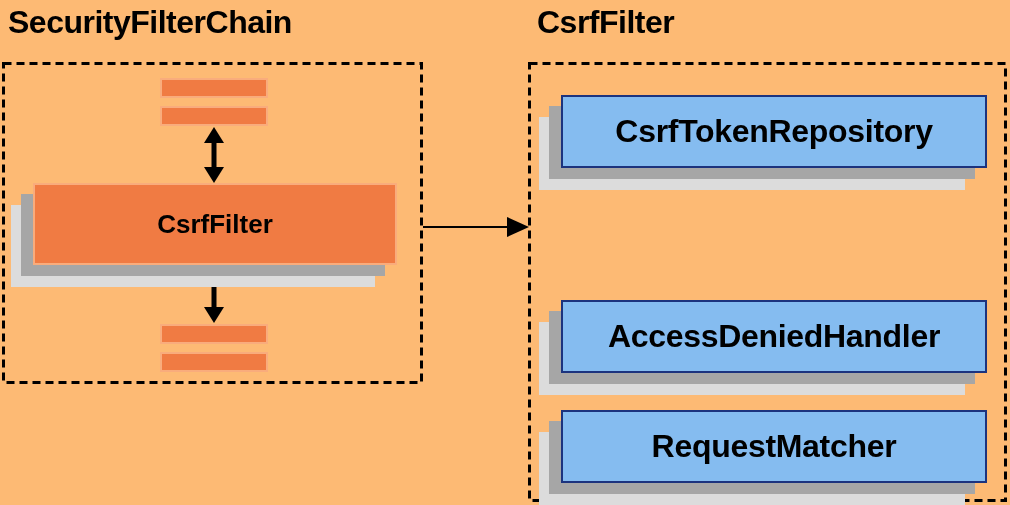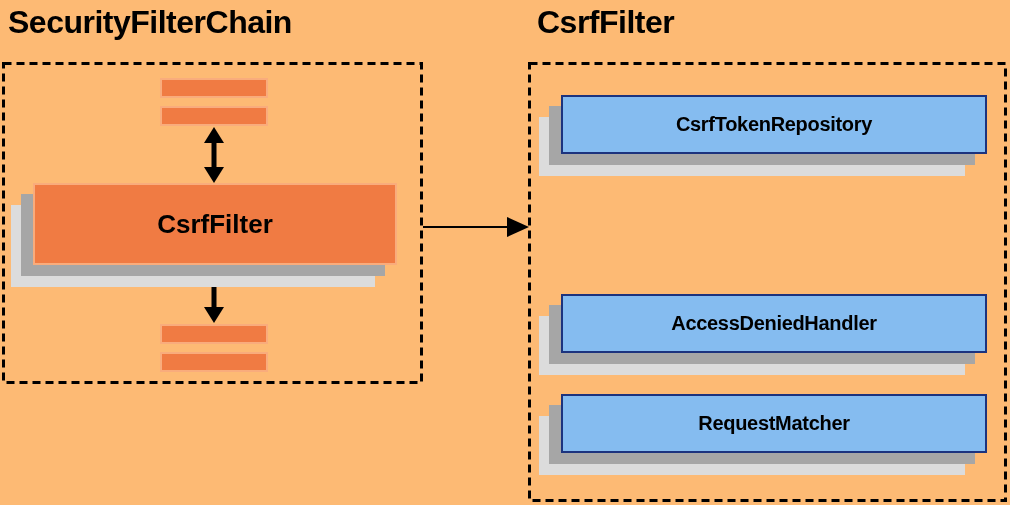--- a/index.html
+++ b/index.html
@@ -43,32 +43,32 @@
   }
   .csrf-filter-box{
     position:absolute;left:33px;top:183px;width:364px;height:82px;
     background:var(--orange-fill);
     border:2px solid var(--orange-border);
     box-sizing:border-box;
     display:flex;align-items:center;justify-content:center;
     font-size:26px;font-weight:bold;color:var(--text);
   }
   .component-box{
-    position:absolute;left:561px;width:426px;height:59px;
+    position:absolute;left:561px;width:426px;height:73px;
     background:var(--blue-fill);
     border:2px solid var(--blue-border);
     box-sizing:border-box;
     display:flex;align-items:center;justify-content:center;
-    font-size:20px;font-weight:bold;color:var(--text);
+    font-size:32px;font-weight:bold;color:var(--text);
     letter-spacing:-0.3px;
   }
   .comp-0{top:95px;}
   .comp-1{top:194px;}
-  .comp-2{top:294px;}
-  .comp-3{top:394px;align-items:center;}
+  .comp-2{top:300px;}
+  .comp-3{top:410px;align-items:center;}
 </style>
 </head>
 <body>
 
 <div class="canvas">
 
   <svg class="overlay" viewBox="0 0 1010 505">
 
     <rect class="dashed-rect" x="3.5" y="63.5" width="418" height="319"></rect>
     <rect class="dashed-rect" x="529.5" y="63.5" width="476" height="437"></rect>

